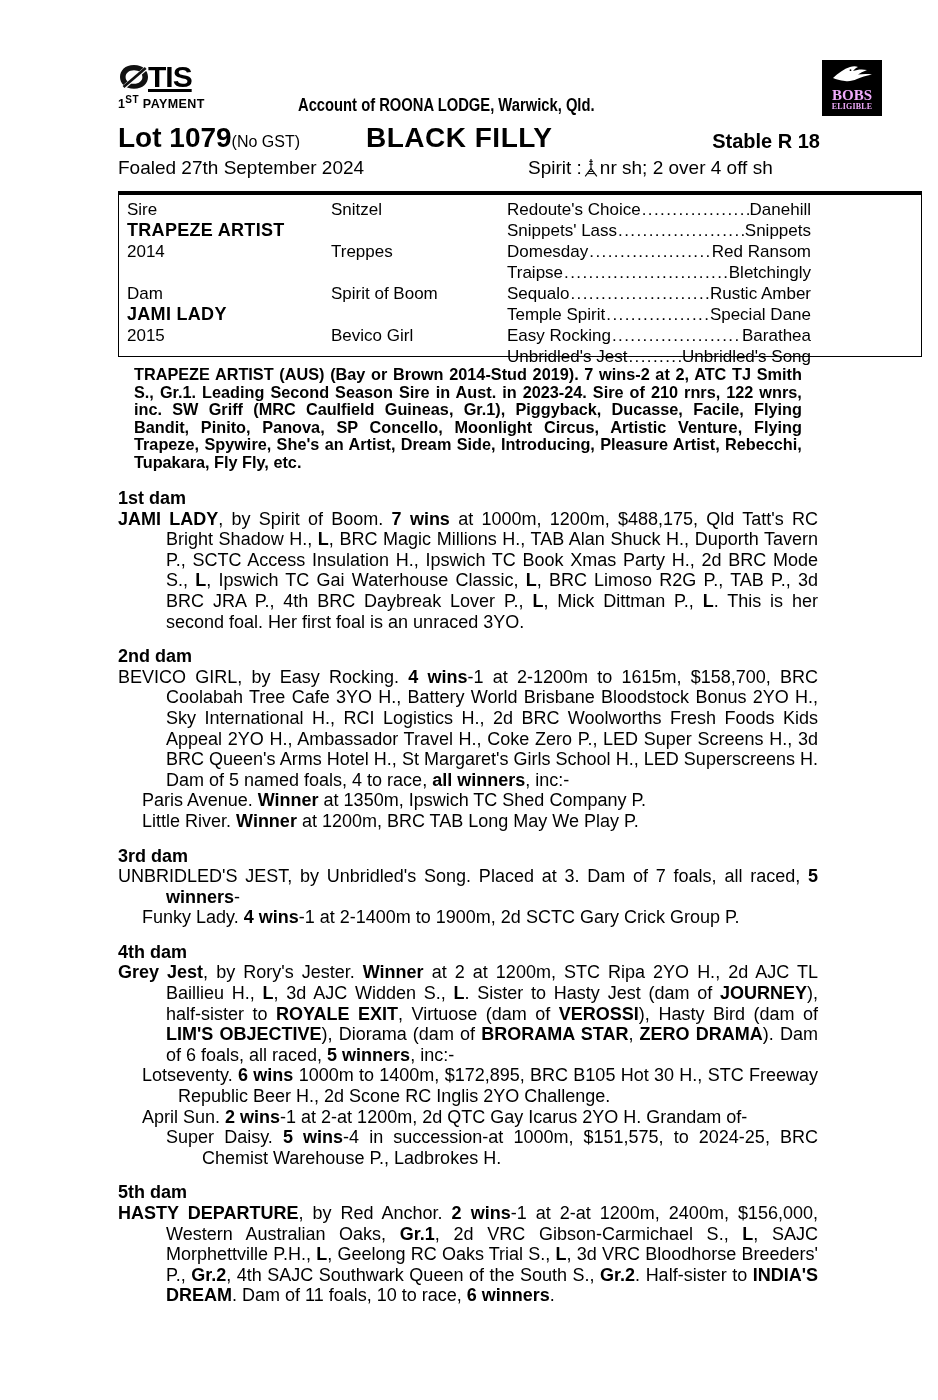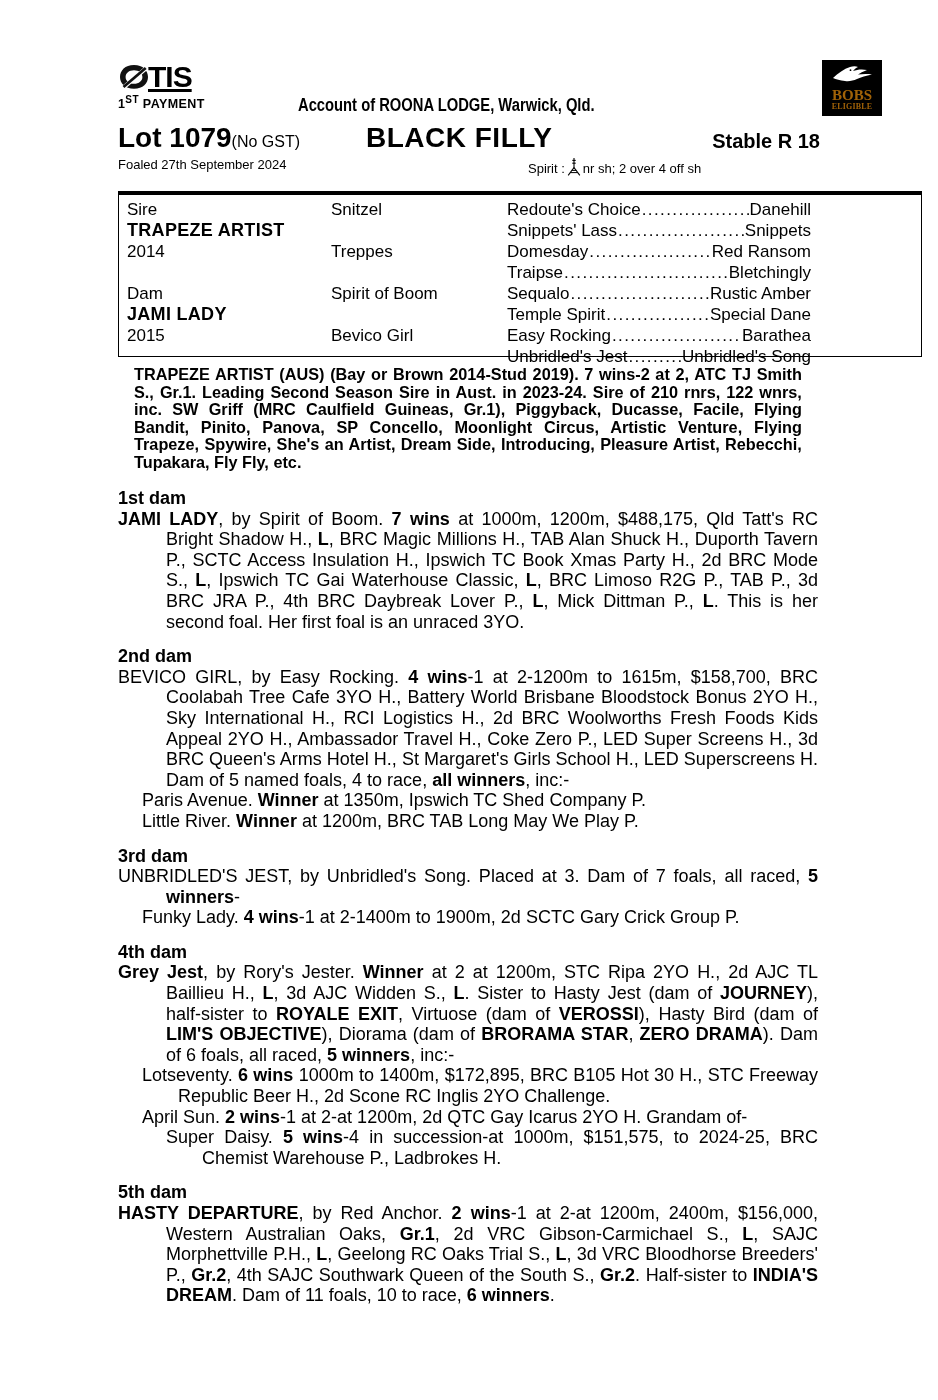--- a/index.html
+++ b/index.html
@@ -62,21 +62,21 @@
   }
   .otis-sub sup { font-size: 10px; }
 
   .bobs-badge {
     position: absolute;
     right: -62px;
     top: 60px;
     width: 60px;
     height: 56px;
     background: #000000;
-    color: #a16207;
+    color: #f0abfc;
     text-align: center;
     overflow: hidden;
   }
   .bobs-horse { margin-top: 4px; }
   .bobs-title {
     font-family: "Liberation Serif", serif;
     font-weight: bold;
     font-size: 15px;
     line-height: 14px;
     letter-spacing: 0px;
@@ -137,21 +137,21 @@
     font-size: 20px;
     white-space: nowrap;
   }
 
   .foaled-row {
     position: absolute;
     left: 0;
     top: 157px;
     width: 702px;
     height: 26px;
-    font-size: 13px;
+    font-size: 19px;
   }
   .foaled { position: absolute; left: 0; top: 0; white-space: nowrap; }
   .branded { position: absolute; left: 410px; top: 0; white-space: nowrap; }
   .brand-glyph {
     display: inline-block;
     width: 16px;
     height: 20px;
     vertical-align: -4px;
     margin: 0 1px;
   }

